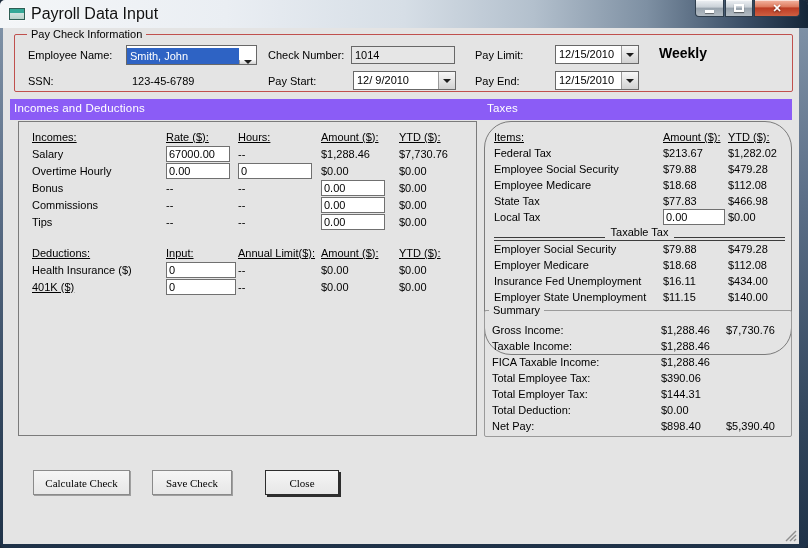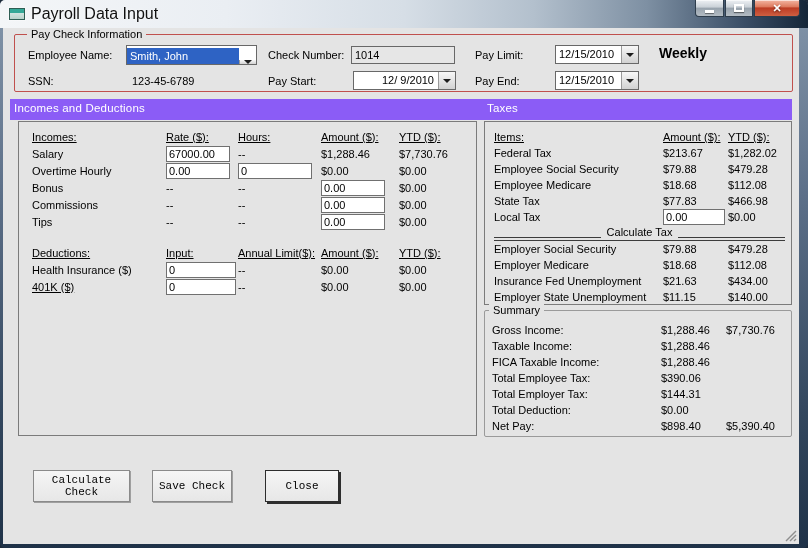--- a/index.html
+++ b/index.html
@@ -97,21 +97,21 @@
   }
   .w64 { width:64px; } .w74 { width:74px; } .w70 { width:70px; } .w62 { width:62px; }
   
   .emp-div { grid-column:1 / -1; padding-right:6px; }
   .emp-top { display:flex; align-items:flex-end; height:12px; }
   .emp-top .line { flex:1; border-bottom:1px solid #3c3c3c; }
   .emp-top .txt { margin:0 6px; white-space:nowrap; }
   .emp-bottom { border-top:1px solid #3c3c3c; margin-top:2px; }
   
   .btn {
-    position:absolute; height:32px; font-family:Liberation Mono, monospace; font-size:11px;
+    position:absolute; height:25px; font-family:Liberation Serif, serif; font-size:11px;
     background:linear-gradient(180deg,#f5f5f5,#e7e7e7);
     border:1px solid #8a8a8a; box-shadow:1px 1px 0 #9f9f9f;
     color:#000; padding:0;
   }
   .btn.default { border:1px solid #2d2d2d; box-shadow:2px 2px 0 #2e2e2e; }
   
   .grip { position:absolute; right:2px; bottom:2px; width:13px; height:13px; }
 </style>
 </head>
 <body>
@@ -157,21 +157,21 @@
             <span class="tri"></span>
           </span>
       </div>
 
       <span class="freq" style="left:644px; top:10px;">Weekly</span>
 
       <span class="lbl" style="left:13px; top:40px;">SSN:</span>
       <span class="lbl" style="left:117px; top:40px;">123-45-6789</span>
 
       <span class="lbl" style="left:253px; top:40px;">Pay Start:</span>
-      <div class="combo" style="left:338px; top:36px; width:103px; height:19px;padding-left:25px;">
+      <div class="combo" style="left:338px; top:36px; width:103px; height:19px;">
         <span class="val">12/ 9/2010</span>
         <span class="drop">
             <span class="tri"></span>
           </span>
       </div>
 
       <span class="lbl" style="left:460px; top:40px;">Pay End:</span>
       <div class="combo" style="left:540px; top:36px; width:84px; height:19px;">
         <span class="val">12/15/2010</span>
         <span class="drop">
@@ -249,21 +249,21 @@
         <div class="row inc-cols">
           <span class="cell u">401K  ($)</span>
           <span class="cell"><input class="tb w70" value="0" style=""></span>
           <span class="cell">--</span>
           <span class="cell">$0.00</span>
           <span class="cell">$0.00</span>
         </div>
       </div>
     </div>
 
-    <div class="panel" style="left:481px; top:93px; width:308px; height:184px;">
+    <div class="panel" style="left:481px; top:93px; width:308px; height:234px;border-radius:27px;">
       <div class="grid-rows" style="top:7px;">
         <div class="row t16 tax-cols">
           <span class="cell hu">Items:</span>
           <span class="cell hu">Amount ($):</span>
           <span class="cell hu">YTD ($):</span>
         </div>
         <div class="row t16 tax-cols">
           <span class="cell">Federal Tax</span>
           <span class="cell">$213.67</span>
           <span class="cell">$1,282.02</span>
@@ -285,39 +285,39 @@
         </div>
         <div class="row t16 tax-cols">
           <span class="cell">Local Tax</span>
           <span class="cell"><input class="tb w62" value="0.00" style=""></span>
           <span class="cell">$0.00</span>
         </div>
         <div class="row t16 tax-cols">
           <div class="emp-div">
             <div class="emp-top">
               <span class="line"></span>
-              <span class="txt">Calculate Tax</span>
+              <span class="txt">Taxable Tax</span>
               <span class="line"></span>
             </div>
             <div class="emp-bottom"></div>
           </div>
         </div>
         <div class="row t16 tax-cols">
           <span class="cell">Employer Social Security</span>
           <span class="cell">$79.88</span>
           <span class="cell">$479.28</span>
         </div>
         <div class="row t16 tax-cols">
           <span class="cell">Employer Medicare</span>
           <span class="cell">$18.68</span>
           <span class="cell">$112.08</span>
         </div>
         <div class="row t16 tax-cols">
           <span class="cell">Insurance Fed Unemployment</span>
-          <span class="cell">$21.63</span>
+          <span class="cell">$16.11</span>
           <span class="cell">$434.00</span>
         </div>
         <div class="row t16 tax-cols">
           <span class="cell">Employer State Unemployment</span>
           <span class="cell">$11.15</span>
           <span class="cell">$140.00</span>
         </div>
       </div>
     </div>
 

